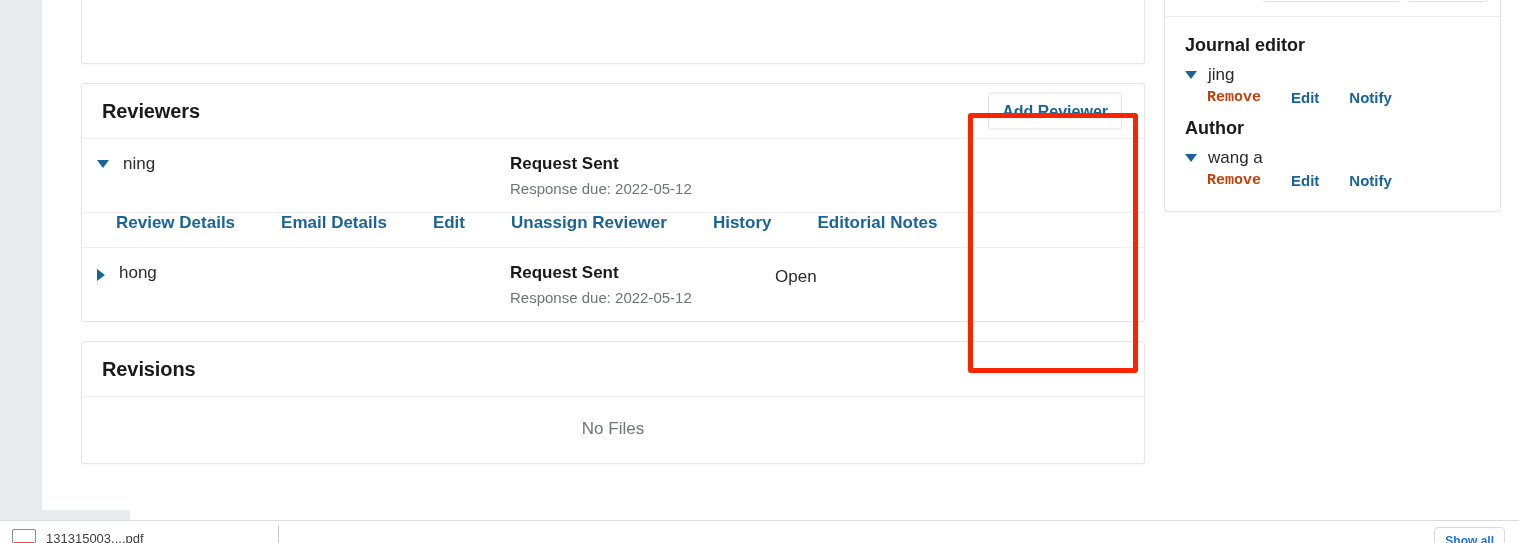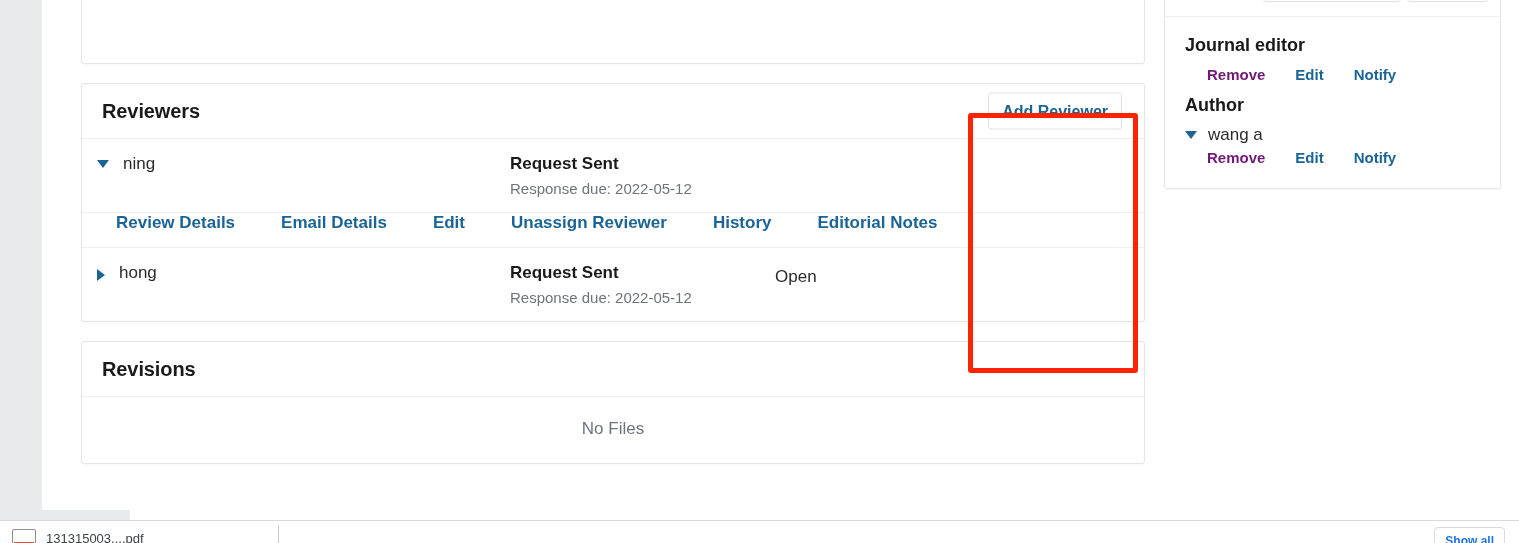--- a/index.html
+++ b/index.html
@@ -110,21 +110,21 @@
     border-bottom:1px solid #eceef0;
     min-height:76px;box-sizing:border-box;align-items:flex-end;
   }
   .side-body{padding:12px 0 16px 0;}
   .side-role{font-size:18px;font-weight:bold;color:#1a1a1a;padding:6px 0 6px 20px;}
   .side-person{display:flex;align-items:flex-start;padding:3px 0 0 20px;}
   .side-person .caret{margin-top:6px;margin-right:11px;}
   .side-pname{font-size:17px;color:#2b2b2b;line-height:20px;}
   .side-links{display:flex;padding:4px 0 6px 42px;}
   .side-links a{font-size:15px;font-weight:bold;text-decoration:none;cursor:pointer;padding-right:30px;}
-  .lnk-remove{color:#701a75;}
+  .lnk-remove{color:#c2410c;font-family:Liberation Mono, monospace;}
   .lnk-blue{color:#1a6496;}
 
   
   .redbox{
     position:absolute;left:968px;top:113px;width:170px;height:260px;
     border:5px solid #fb2400;border-radius:3px;
     box-sizing:border-box;pointer-events:none;z-index:40;
   }
 
   
@@ -222,20 +222,24 @@
 
   <div class="side">
     <div class="side-card">
       <div class="side-head">
         <button class="btn">Logout as jing</button>
         <button class="btn">Assign</button>
       </div>
       <div class="side-body">
 
         <div class="side-role">Journal editor</div>
+        <div class="side-person">
+          <span class="caret down"></span>
+          <span class="side-pname">jing</span>
+        </div>
         <div class="side-links">
           <a class="lnk-remove">Remove</a>
           <a class="lnk-blue">Edit</a>
           <a class="lnk-blue">Notify</a>
         </div>
 
         <div class="side-role">Author</div>
         <div class="side-person">
           <span class="caret down"></span>
           <span class="side-pname">wang a</span>

